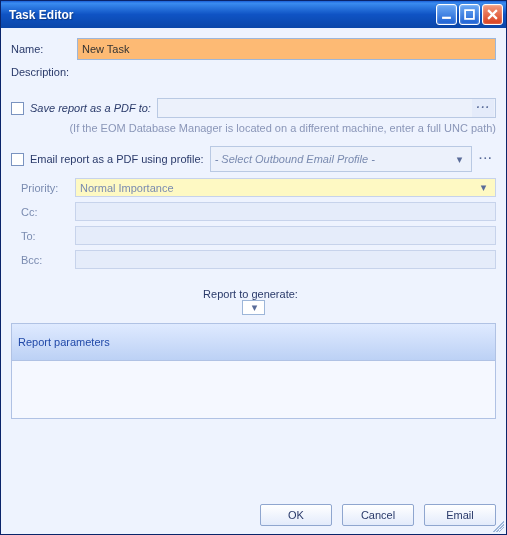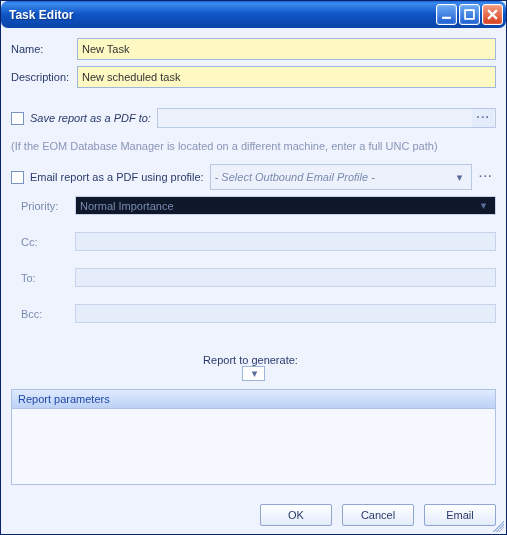--- a/index.html
+++ b/index.html
@@ -18,21 +18,20 @@
     flex-direction: column;
   }
   
   .titlebar {
     height: 27px;
     background: linear-gradient(to bottom, #1b61d8 0%, #3a8cf0 8%, #0f53c4 50%, #0a46a9 100%);
     display: flex;
     align-items: center;
     padding: 0 3px 0 8px;
     color: #fff;
-    border-radius: 7px;
   }
   .titlebar .title {
     font-weight: bold;
     font-size: 12px;
     flex: 1;
     text-shadow: 1px 1px 1px rgba(0,0,0,0.3);
   }
   .winbtns { display:flex; gap:2px; }
   .winbtn {
     width: 21px; height: 21px;
@@ -53,21 +52,21 @@
     display:flex;
     flex-direction:column;
     position:relative;
   }
   .row { display:flex; align-items:center; margin-bottom:6px;border-radius:7px; }
   .label-col { width:66px; color:#2a3a6a; }
   .row input.text {
     flex:1;
     height:20px;
     border:1px solid #9db6d9;
-    background:#fef9c3;
+    background:#fdba74;
     padding:10px 4px;
     font: inherit;
     color:#333;
   }
   .section-gap { height:14px; }
 
   .chk-row { display:flex; align-items:center; margin-bottom:4px;font-style:italic; }
   .chk {
     width:13px; height:13px;
     border:1px solid #7a93c0;
@@ -97,21 +96,21 @@
     width:22px; height:18px;
     background:#e4ebfa;
     color:#5a6c99;
     text-align:center;
     line-height:16px;
     font-weight:bold;
     letter-spacing:1px;
     margin:0 1px;
     flex:none;
   }
-  .hint { color:#8a96b8; margin: 8px 0 12px 0; }
+  .hint { color:#8a96b8; margin: 0 0 12px 0; text-align: right; }
 
   .email-head { display:flex; align-items:center; margin-bottom:6px;}
   .profile-select {
     flex:1;
     height:20px;
     border:1px solid #b9c9e3;
     background:#ecf1fb;
     color:#7a8bb0;
     display:flex;
     align-items:center;
@@ -122,36 +121,36 @@
   .dd-arrow {
     width:15px; text-align:center; color:#5a6c99;
   }
   .mini-btn {
     width:20px; height:20px;
     color:#5a6c99;
     text-align:center; line-height:18px; font-weight:bold;
     letter-spacing:1px;
   }
 
-  .field-row { display:flex; align-items:center; margin-bottom:17px; }
+  .field-row { display:flex; align-items:center; margin-bottom:5px; }
   .field-label { width:64px; text-align:left; color:#7a8bb0; padding-left:10px;}
   .disabled-input {
     flex:1;
     height:19px;
     border:1px solid #c7d3eb;
     background:#e5ecfa;
     padding:2px 4px;
     font:inherit;
     color:#7a8bb0;
   }
   .priority-sel {
     flex:1;
     height:19px;
     border:1px solid #c7d3eb;
-    background:#0f172a;
+    background:#fef9c3;
     display:flex; align-items:center;
     color:#7a8bb0;
     padding:0 4px;
   }
   .priority-sel .ptxt { flex:1; }
 
   .generate-row { display:flex; align-items:center; margin:14px 0 8px 0;flex-direction:column;}
   .generate-label { color:#2a3a6a; margin-right:6px; }
   .combo {
     flex:1;
@@ -166,21 +165,21 @@
   .params-box {
     border:1px solid #b0c2e4;
     background:#f5f8ff;
     height:96px;
     display:flex; flex-direction:column;
   }
   .params-head {
     background: linear-gradient(to bottom,#dfeaff,#bcd1f5);
     border-bottom:1px solid #b0c2e4;
     color:#2149a8;
-    padding:3px 6px;
+    padding:12px 6px;
     font-size:11px;
   }
   .params-body { flex:1; }
 
   .footer {
     margin-top:auto;
     display:flex;
     justify-content:flex-end;
     gap:10px;
     padding-top:10px;
@@ -232,21 +231,20 @@
   </div>
 
   <div class="client">
 
     <div class="row">
       <span class="label-col">Name:</span>
       <input class="text" type="text" value="New Task" style="">
     </div>
     <div class="row">
       <span class="label-col">Description:</span>
-      <input class="text" type="text" value="New scheduled task" style="">
     </div>
 
     <div class="section-gap"></div>
 
     <div class="chk-row">
       <div class="chk"></div>
       <span class="chk-label">Save report as a PDF to:</span>
       <div class="path-box">
         <input class="path-input" type="text" value="" style="">
         <div class="browse-btn">···</div>

